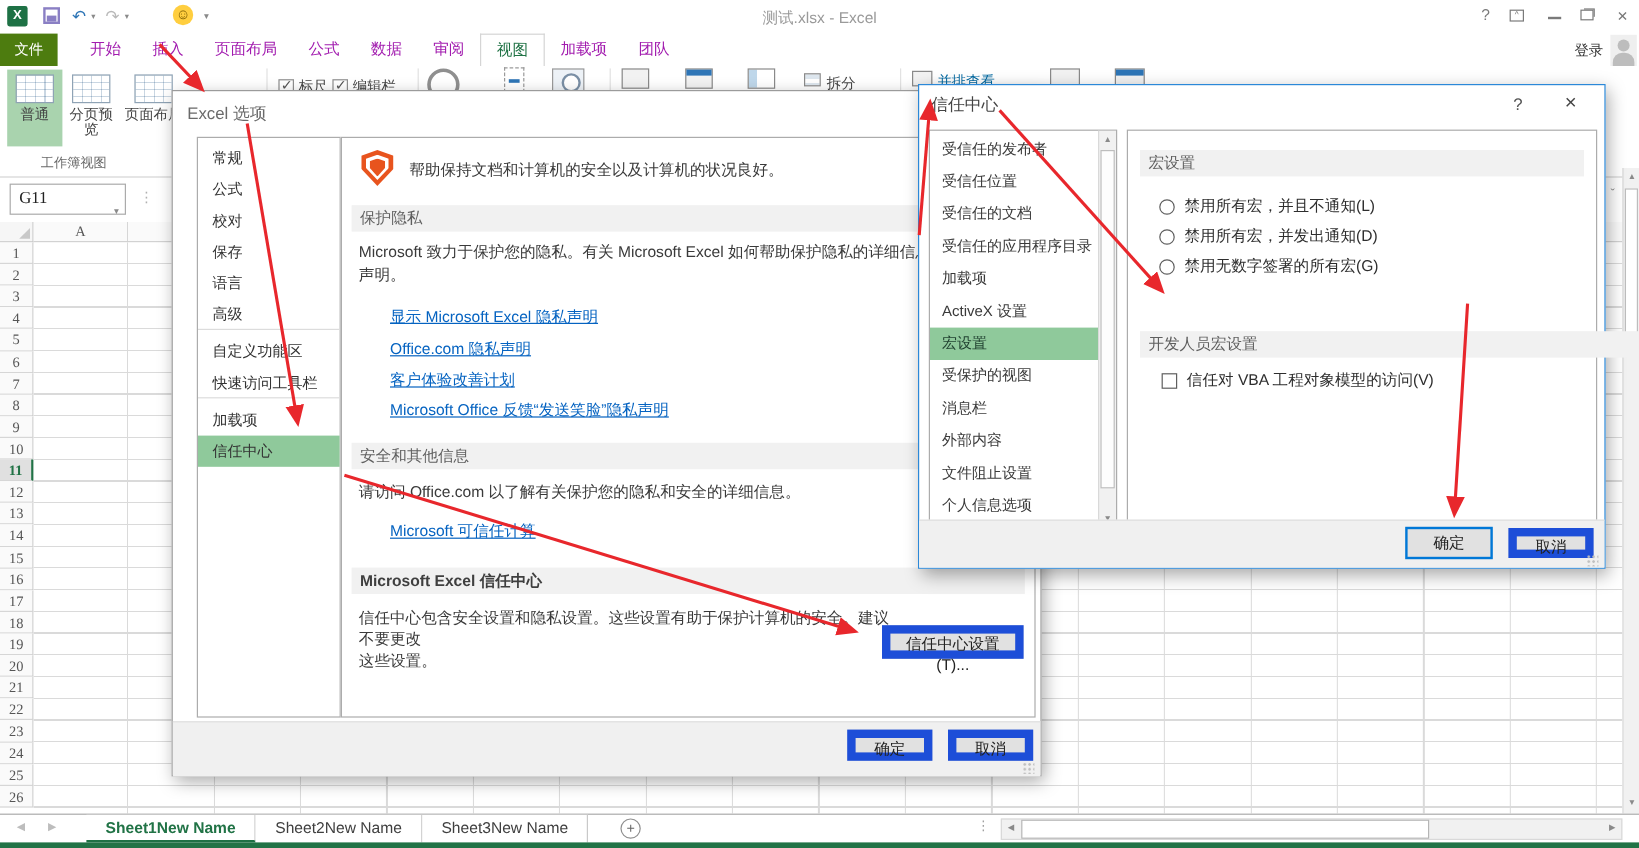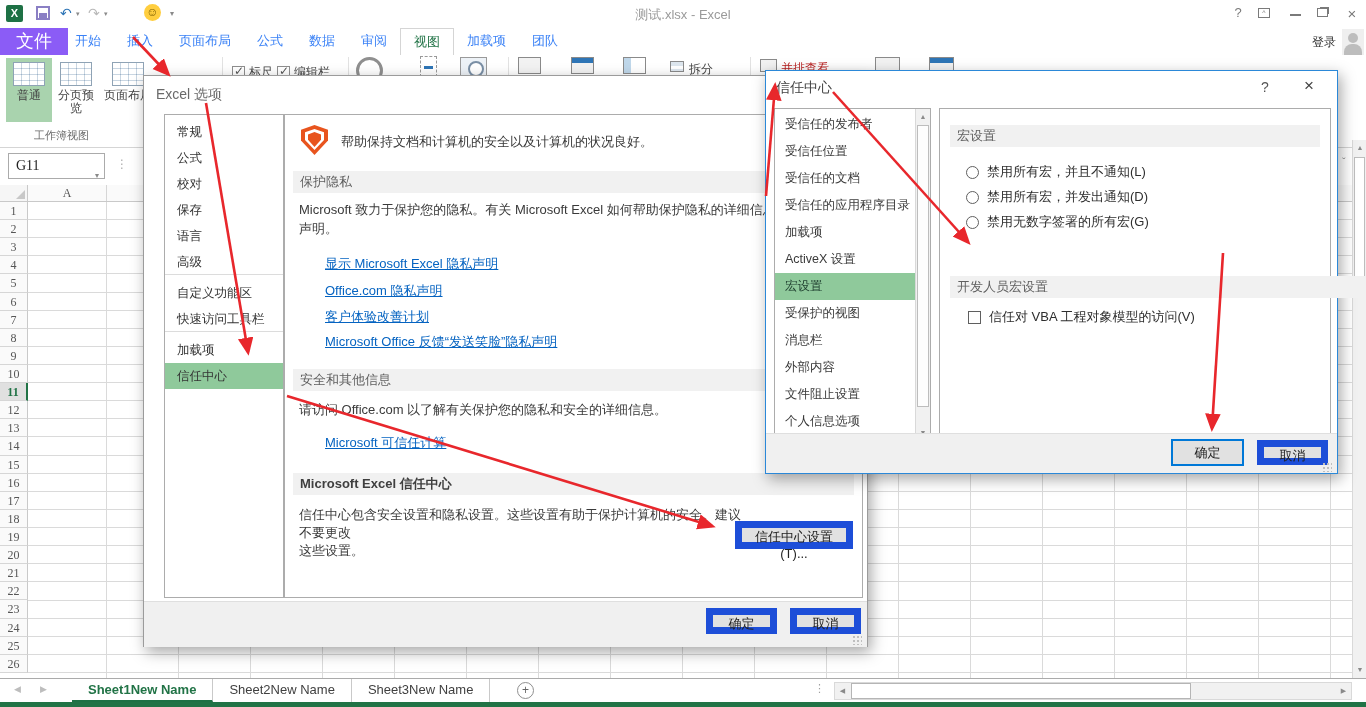--- a/index.html
+++ b/index.html
@@ -20,23 +20,23 @@
   .smiley { left:144px; top:4px; width:17px; height:17px; background:#FFCE3F; border-radius:50%; color:#7A5C00; font-size:12px; text-align:center; line-height:17px; }
   .qat-more { left:170px; top:9px; font-size:8px; color:#8A8A8A; }
   .doc-title { left:50%; top:6px; transform:translateX(-50%); font-size:13px; color:#9A9A9A; white-space:nowrap; }
   .winctl { top:5px; font-size:13px; color:#7A7A7A; width:24px; text-align:center; cursor:default; }
   .ctl-min-bar { left:1290px; top:14px; width:11px; height:2px; background:#7A7A7A; }
   .ctl-restore-box { left:1317px; top:8px; width:11px; height:9px; border:1px solid #7A7A7A; background:#fff; box-shadow:2px -2px 0 -1px #7A7A7A; }
   .ctl-ribbonopt { left:1258px; top:8px; width:12px; height:10px; border:1px solid #7A7A7A; font-size:7px; line-height:8px; text-align:center; color:#7A7A7A; }
 
   
   .tabrow { left:0; top:28px; width:1366px; height:27px; background:#fff; z-index:3; }
-  .file-tab { left:0; top:0; width:68px; height:27px; background:#8b5cf6; color:#fff; font-size:18px; text-align:center; line-height:27px; }
+  .file-tab { left:0; top:0; width:48px; height:27px; background:#4d7c0f; color:#fff; font-size:12px; text-align:center; line-height:27px; }
   .rtabs { left:62px; top:0; height:27px; display:flex; }
-  .rtab { padding:0 13px; font-size:13px; line-height:26px; color:#3b82f6; white-space:nowrap; }
+  .rtab { padding:0 13px; font-size:13px; line-height:26px; color:#a21caf; white-space:nowrap; }
   .rtab.selected { color:#217346; background:#fff; border:1px solid #D5D5D5; border-bottom:none; }
   .signin { left:1312px; top:6px; font-size:12px; color:#333; }
   .avatar { left:1342px; top:1px; width:22px; height:26px; background:#EFEFEF; overflow:hidden; }
   .avatar::before { content:""; position:absolute; left:6px; top:4px; width:10px; height:10px; border-radius:50%; background:#BDBDBD; }
   .avatar::after { content:""; position:absolute; left:2px; top:15px; width:18px; height:12px; border-radius:8px 8px 0 0; background:#BDBDBD; }
 
   
   .ribbon { left:0; top:55px; width:1366px; height:93px; background:#fff; border-bottom:1px solid #D5D5D5; z-index:2; }
   .viewbtn { top:3px; width:46px; height:64px; display:flex; flex-direction:column; align-items:center; padding-top:4px; gap:3px; font-size:12px; color:#444; text-align:center; line-height:13px; }
   .viewbtn.selected { background:#A9D3AE; }
@@ -206,21 +206,21 @@
     <div class="a zoom-circle"></div>
     <div class="a doc-arrow"></div>
     <div class="a mag-grid"></div>
 
     <div class="a win-icon" style="left:518px;width:23px;"></div>
     <div class="a win-icon blue-top" style="left:571px;width:23px;"></div>
     <div class="a win-icon" style="left:623px;width:23px;background:linear-gradient(90deg,#BFD7EA 0 7px,#fff 7px);"></div>
     <div class="a split-bars"></div>
     <span class="a rib-lbl" style="left:689px;top:6px;">拆分</span>
     <div class="a win-icon" style="left:760px;width:17px;top:4px;height:13px;"></div>
-    <span class="a rib-lbl" style="left:781px;top:5px;color:#b91c1c;">并排查看</span>
+    <span class="a rib-lbl" style="left:781px;top:5px;color:#0369a1;">并排查看</span>
     <div class="a win-icon" style="left:875px;width:25px;"></div>
     <div class="a win-icon blue-top" style="left:929px;width:25px;"></div>
 
     <div class="a vsep" style="left:222px;"></div>
     <div class="a vsep" style="left:348px;"></div>
     <div class="a vsep" style="left:508px;"></div>
     <div class="a vsep" style="left:750px;"></div>
   </div>
 
   <div class="a frow">

